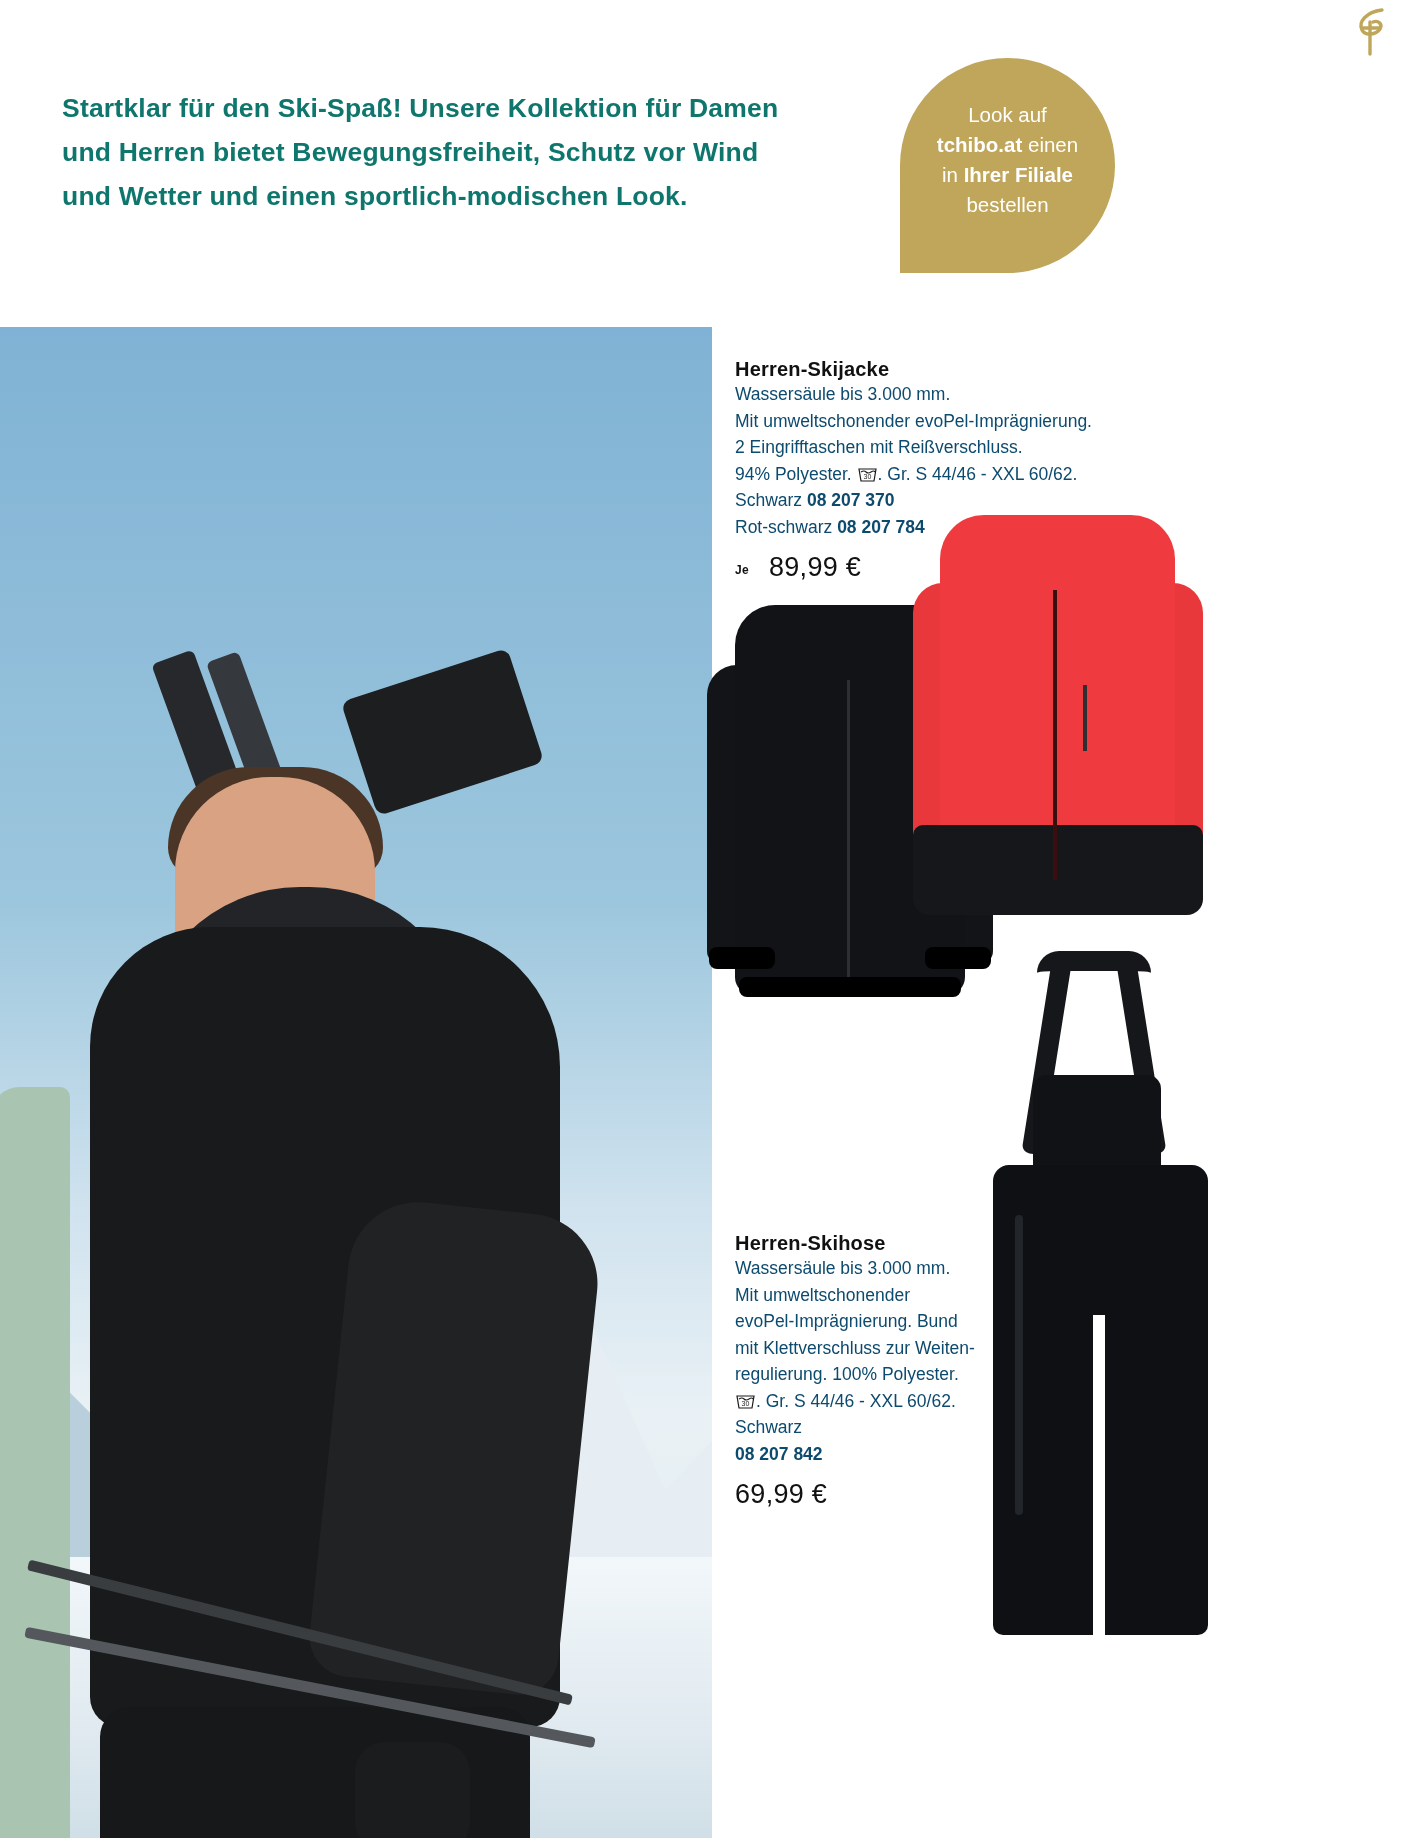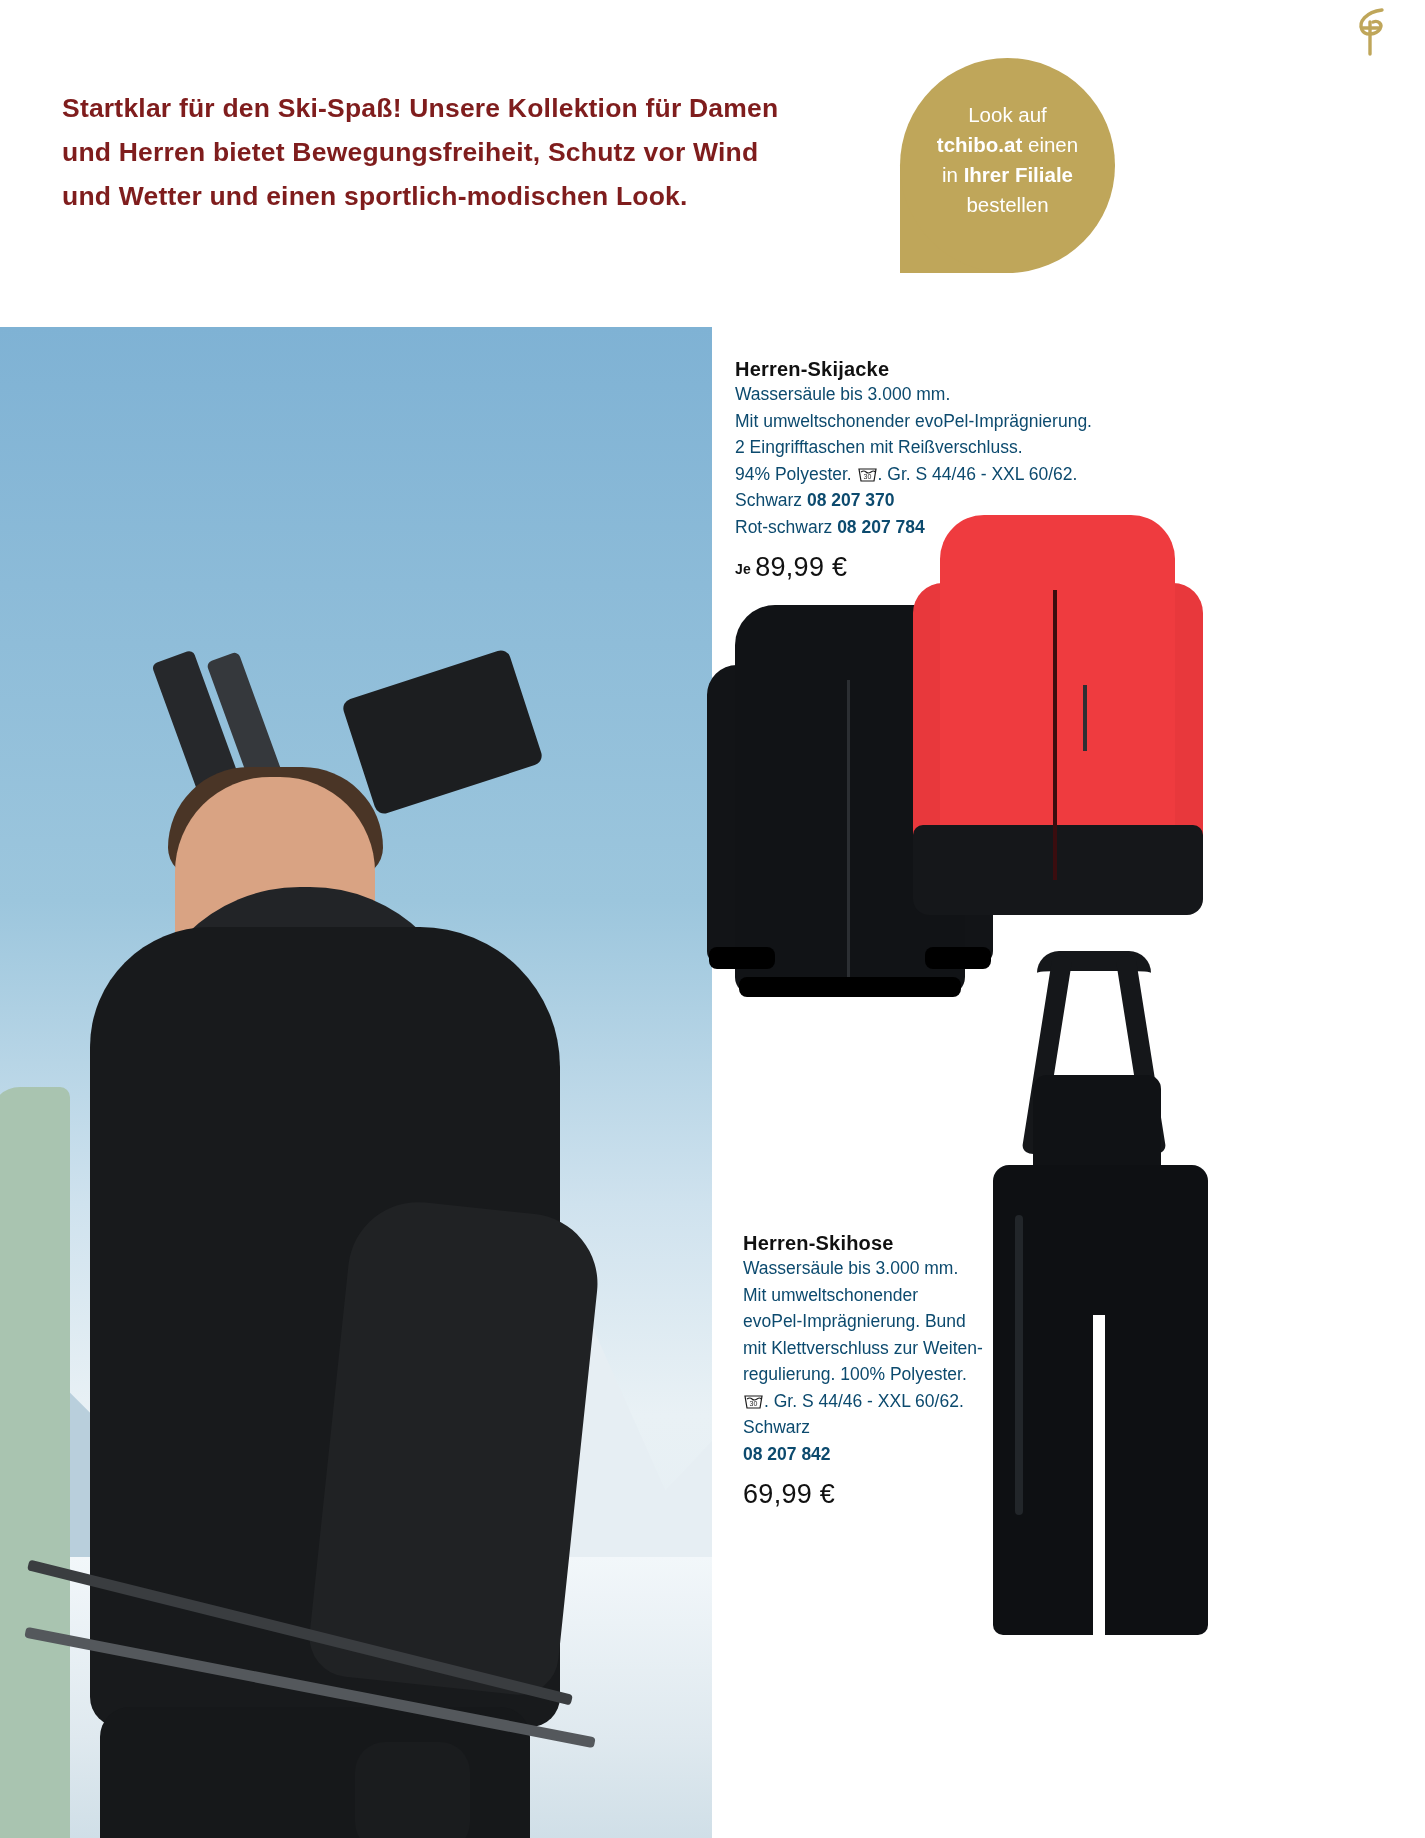--- a/index.html
+++ b/index.html
@@ -23,21 +23,21 @@
     width: 46px;
     height: 52px;
   }
 
   
   .intro {
     position: absolute;
     top: 86px;
     left: 62px;
     width: 820px;
-    color: #7f1d1d;
+    color: #0f766e;
     font-size: 26.5px;
     line-height: 44px;
     font-weight: bold;
     letter-spacing: 0.2px;
   }
   .intro .line { display: block; white-space: nowrap; }
   .badge-circle {
     position: absolute;
     top: 58px;
     left: 900px;
@@ -255,24 +255,24 @@
     color: #0c4a6e;
   }
   .desc b { font-weight: bold; }
   .price {
     font-size: 27px;
     color: #111;
     margin-top: 12px;
     letter-spacing: 0.3px;
   }
   .price .je {
-    font-size: 14px;
+    font-size: 12px;
     font-weight: bold;
     vertical-align: 2px;
-    margin-right: 4px;
+    margin-right: 20px;
     text-align: center;
   }
   .wash-icon {
     display: inline-block;
     width: 21px;
     height: 17px;
     vertical-align: -3px;
     position: relative;
   }
 
@@ -280,21 +280,20 @@
     position: absolute;
     left: 0px;
     top: 358px;
     width: 430px;
   }
   .pants-text {
     position: absolute;
     left: 0px;
     top: 1232px;
     width: 265px;
-    margin-left: 8px;
   }
 
   
   .prod-jackets {
     position: absolute;
     left: 0px;
     top: 495px;
     width: 690px;
     height: 560px;
   }

